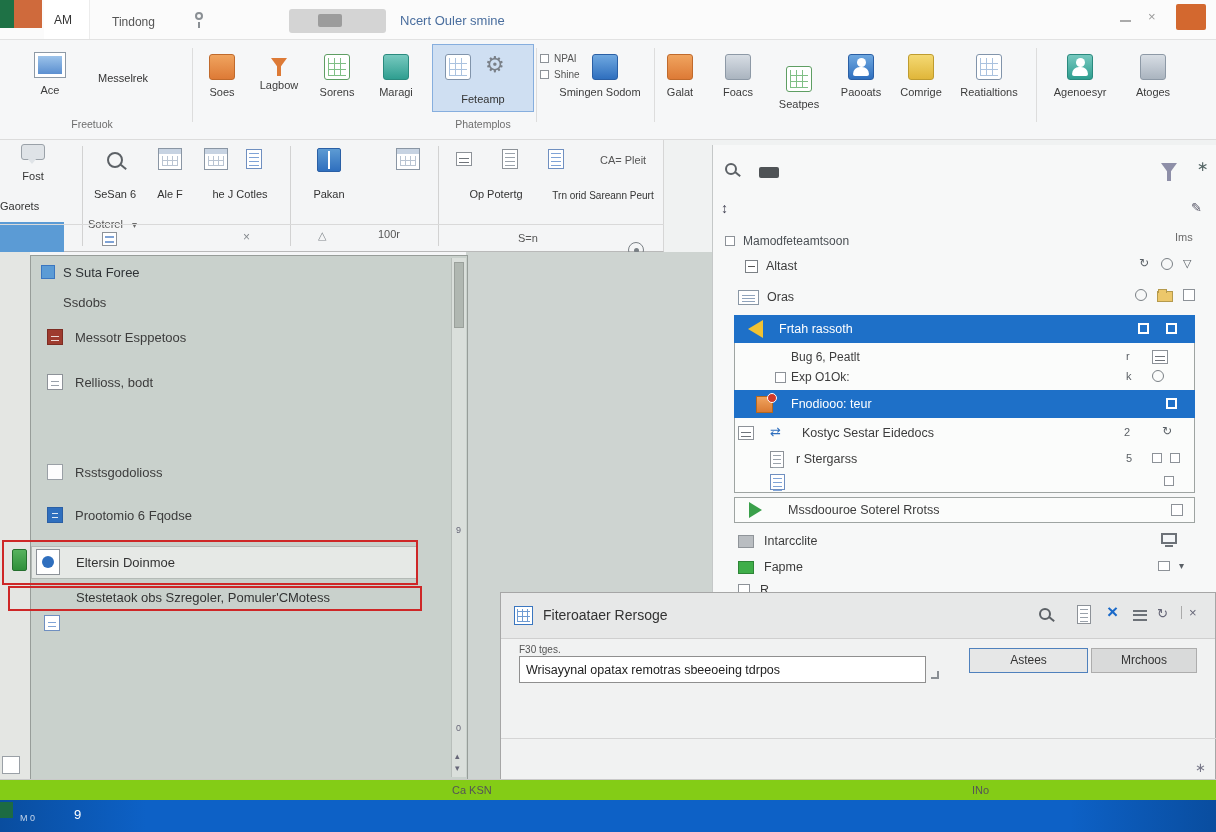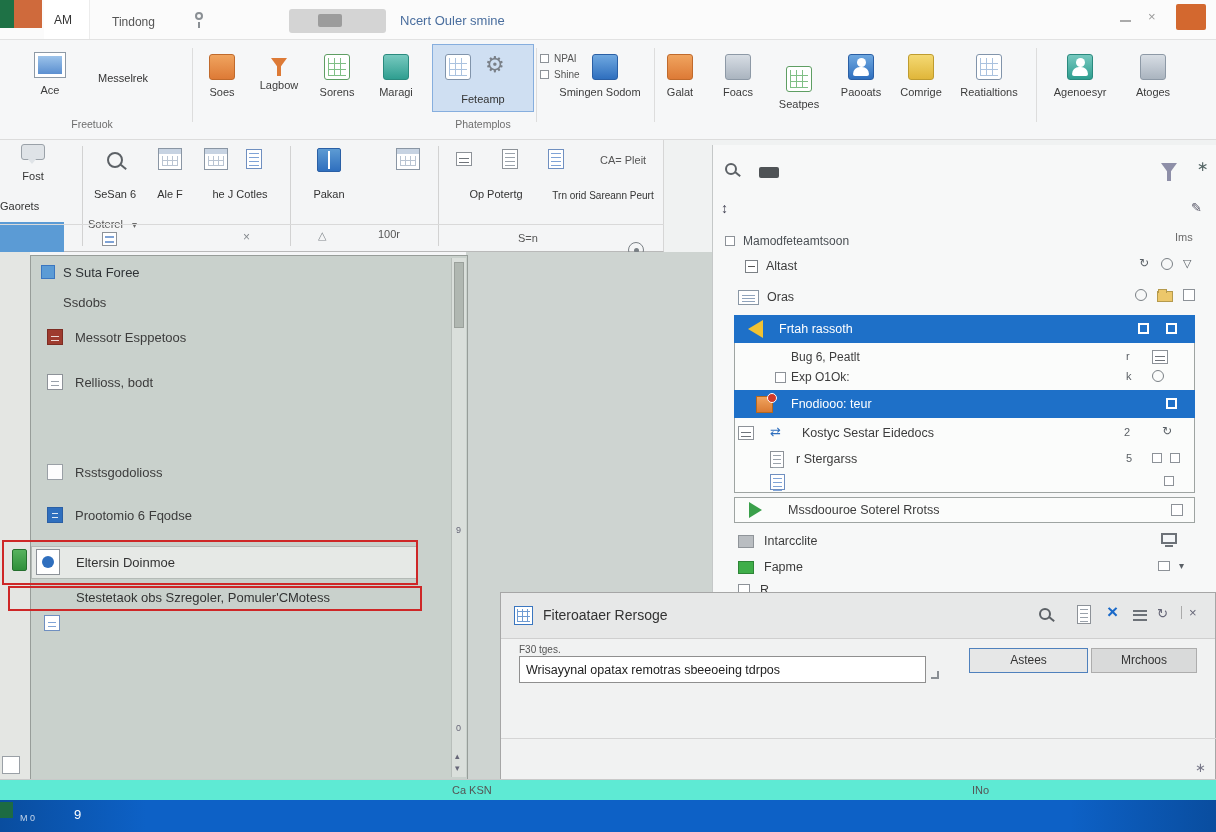--- a/index.html
+++ b/index.html
@@ -16,21 +16,21 @@
 .ribbon1{left:0;top:40px;width:1216px;height:100px;background:#f6f7f8;border-bottom:1px solid #dcdcdc}
 .ribbon2{left:0;top:140px;width:664px;height:112px;background:#f4f5f6;border-right:1px solid #d6d6d6;border-bottom:1px solid #b9b9b9}
 .rp-backdrop{left:664px;top:140px;width:552px;height:452px;background:#f0f2f2}
 .right-pane{left:712px;top:145px;width:504px;height:447px;background:#f7f8f8;border-left:1px solid #c5c8c8}
 .left-strip{left:0;top:252px;width:30px;height:528px;background:#e4e6e3}
 .mid-gray{left:466px;top:252px;width:246px;height:340px;background:#ced4d1}
 .mid-gray2{left:466px;top:592px;width:34px;height:188px;background:#ced4d1}
 .folder-pane{left:30px;top:255px;width:438px;height:525px;background:#c9d1cc;border:1px solid #979d99}
 .dialog{left:500px;top:592px;width:716px;height:188px;background:#f1f2f2;border:1px solid #a6a6a6;border-bottom:none}
 .dlg-header{position:absolute;left:0;top:0;width:100%;height:46px;background:#e7e8e8;border-bottom:1px solid #cfcfcf}
-.statusbar{left:0;top:779px;width:1216px;height:21px;background:#5eead4;border-top:1px solid #c9c9c9}
+.statusbar{left:0;top:779px;width:1216px;height:21px;background:#84cc16;border-top:1px solid #c9c9c9}
 .bottombar{left:0;top:800px;width:1216px;height:32px;background:linear-gradient(90deg,#094d9f,#0d61c6 12%,#0d61c6 88%,#094d9f)}
 
 .vsep{width:1px;background:#dddddd}
 .vsep2{width:1px;background:#d2d2d2}
 
 
 .ri{width:26px;height:26px;border-radius:3px;position:relative;display:block;margin:0 auto}
 .ri.grid{background:#fff;border:1px solid #8194ab}
 .ri.grid::after{content:"";position:absolute;inset:3px;background:repeating-linear-gradient(0deg,#aac2df 0 1px,transparent 1px 6px),repeating-linear-gradient(90deg,#aac2df 0 1px,transparent 1px 6px)}
 .ri.grid.green{border-color:#5e9e63}

